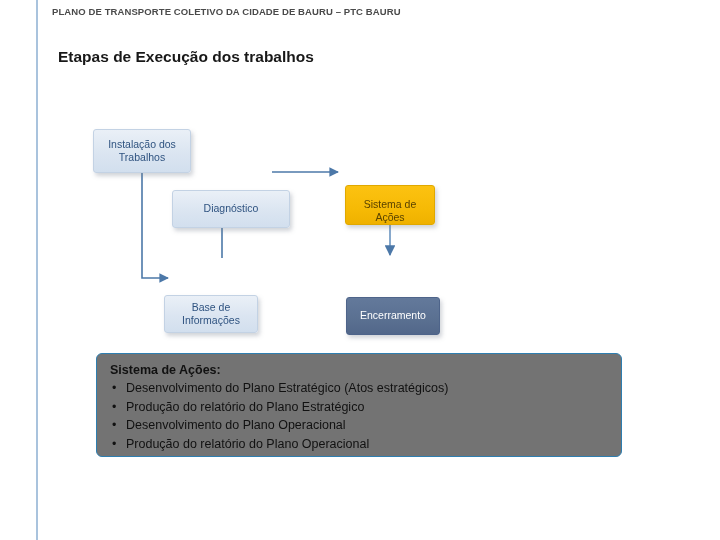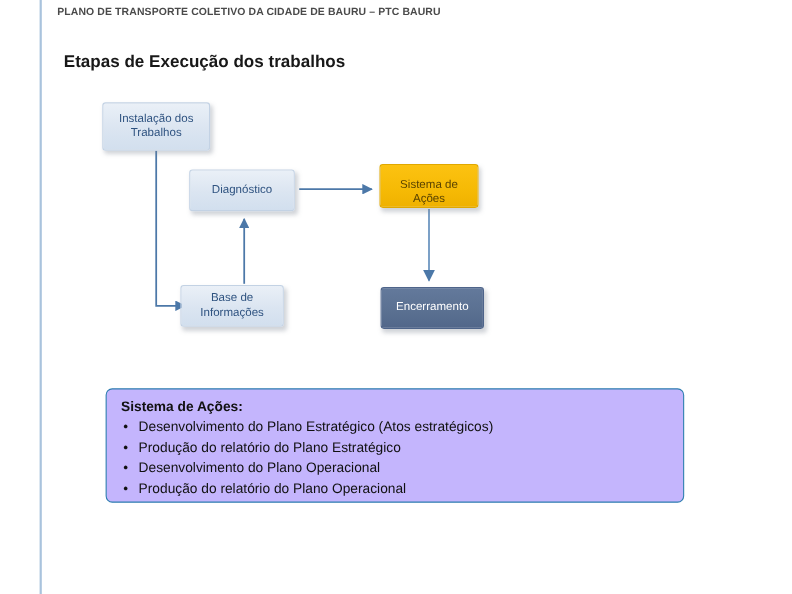--- a/index.html
+++ b/index.html
@@ -78,55 +78,56 @@
     position: absolute;
     box-sizing: border-box;
     border-radius: 3px;
     display: flex;
     align-items: center;
     justify-content: center;
     text-align: center;
     line-height: 1.25;
     font-size: 10.5px;
     box-shadow: 2px 3px 4px rgba(120,130,145,0.34);
+    margin-top: 36px;
   }
   .node-light {
     background: linear-gradient(to bottom, #eaf0f7 0%, #dbe5f1 55%, #d2dfee 100%);
     border: 1px solid #c3d2e4;
     color: #2f5380;
   }
   .node-amber {
     background: linear-gradient(to bottom, #fcc211 0%, #f6ba05 60%, #efb100 100%);
     border: 1px solid #e0a800;
     color: #5a4300;
   }
   .node-slate {
     background: linear-gradient(to bottom, #63799b 0%, #5a7091 60%, #52678a 100%);
     border: 1px solid #4e6party;
     border: 1px solid #4e648a;
     color: #ffffff;
   }
 
   #node-instalacao { left: 93px;  top: 93px;  width: 98px; height: 44px; }
-  #node-diagnostico{ left: 172px; top: 154px; width: 96px; height: 38px; }
+  #node-diagnostico{ left: 172px; top: 154px; width: 118px; height: 38px; }
   #node-sistema    { left: 345px; top: 149px; width: 90px; height: 40px; align-items: flex-end; }
   #node-base       { left: 164px; top: 259px; width: 94px; height: 38px; }
   #node-encerramento{ left: 346px; top: 261px; width: 94px; height: 38px; }
 
   
   .callout {
     position: absolute;
     left: 96px;
     top: 353px;
     width: 526px;
     height: 104px;
     box-sizing: border-box;
     border: 1px solid #2e7eb0;
     border-radius: 6px;
-    background: #c4b5fd;
+    background: #737373;
     padding: 9px 12px 0 12px;
   }
   .callout-title {
     font-size: 12.5px;
     font-weight: bold;
     color: #111111;
     margin: 0 0 2px 1px;
   }
   .callout-list {
     list-style: none;

